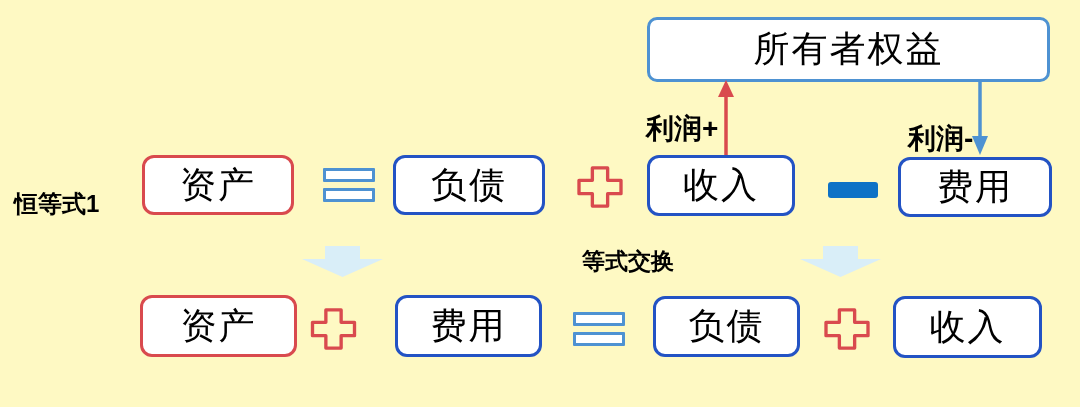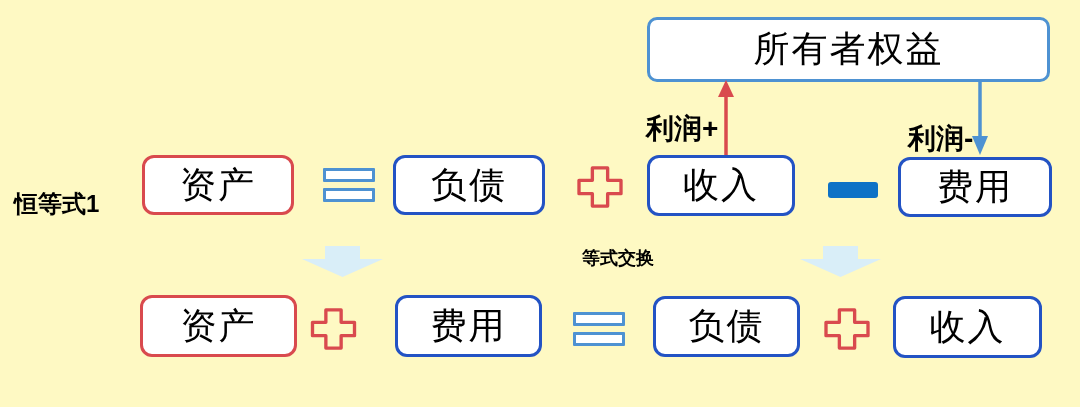--- a/index.html
+++ b/index.html
@@ -31,21 +31,21 @@
     font-weight:bold;font-size:24px;color:var(--color-text,#000);
     white-space:nowrap;
   }
   .small-label{
     position:absolute;
     font-weight:bold;font-size:28px;color:var(--color-text,#000);
     white-space:nowrap;
   }
   .exchange-label{
     position:absolute;
-    font-weight:bold;font-size:18px;color:var(--color-text,#000);
+    font-weight:bold;font-size:23px;color:var(--color-text,#000);
     white-space:nowrap;
   }
   .equals{
     position:absolute;display:flex;flex-direction:column;gap:6px;
   }
   .equals .bar{
     width:52px;height:14px;box-sizing:border-box;
     border:3px solid var(--color-midblue,#4e92d2);
     background:#fff;border-radius:1px;
   }

